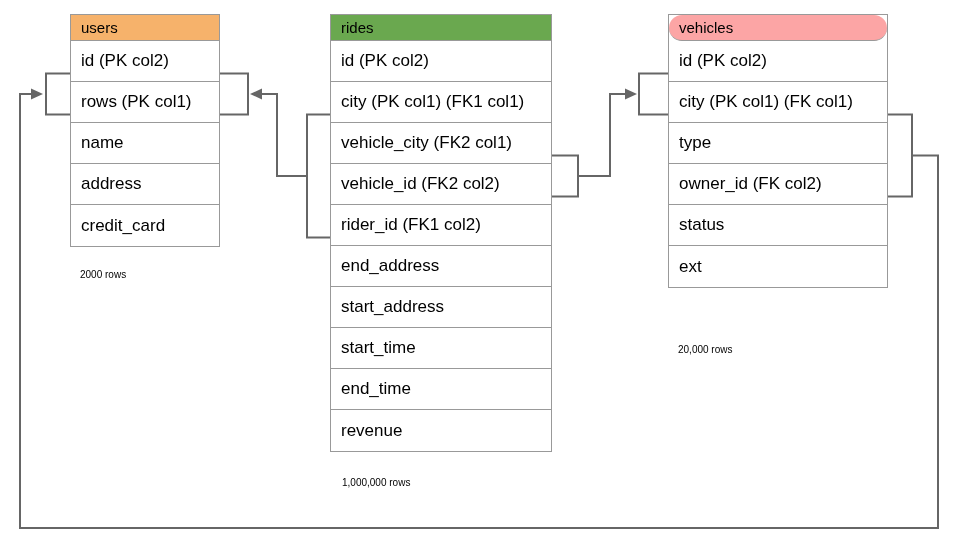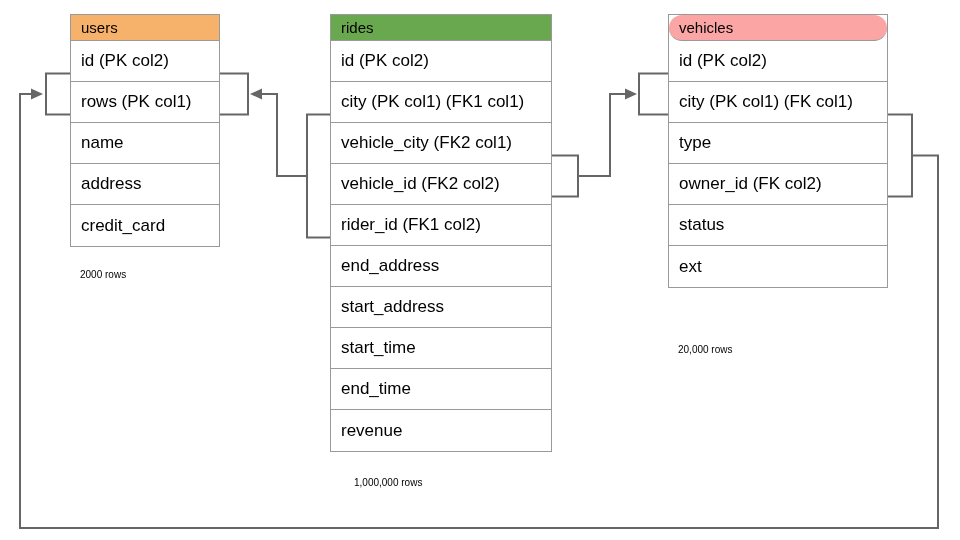--- a/index.html
+++ b/index.html
@@ -53,21 +53,21 @@
   .rowcount {
     position: absolute;
     font-size: 10px;
     color: #000000;
     white-space: nowrap;
   }
   #users-table    { left: 70px;  top: 14px; width: 150px; }
   #rides-table    { left: 330px; top: 14px; width: 222px; }
   #vehicles-table { left: 668px; top: 14px; width: 220px; }
   #users-rowcount    { left: 80px;  top: 269px; }
-  #rides-rowcount    { left: 354px; top: 477px; }
+  #rides-rowcount    { left: 342px; top: 477px; }
   #vehicles-rowcount { left: 678px; top: 344px; }
 </style>
 </head>
 <body>
 
 <div class="canvas">
 
   <svg class="connector-layer" width="960" height="540" viewBox="0 0 960 540">
     <g stroke="#666666" stroke-width="2" fill="none">
 

